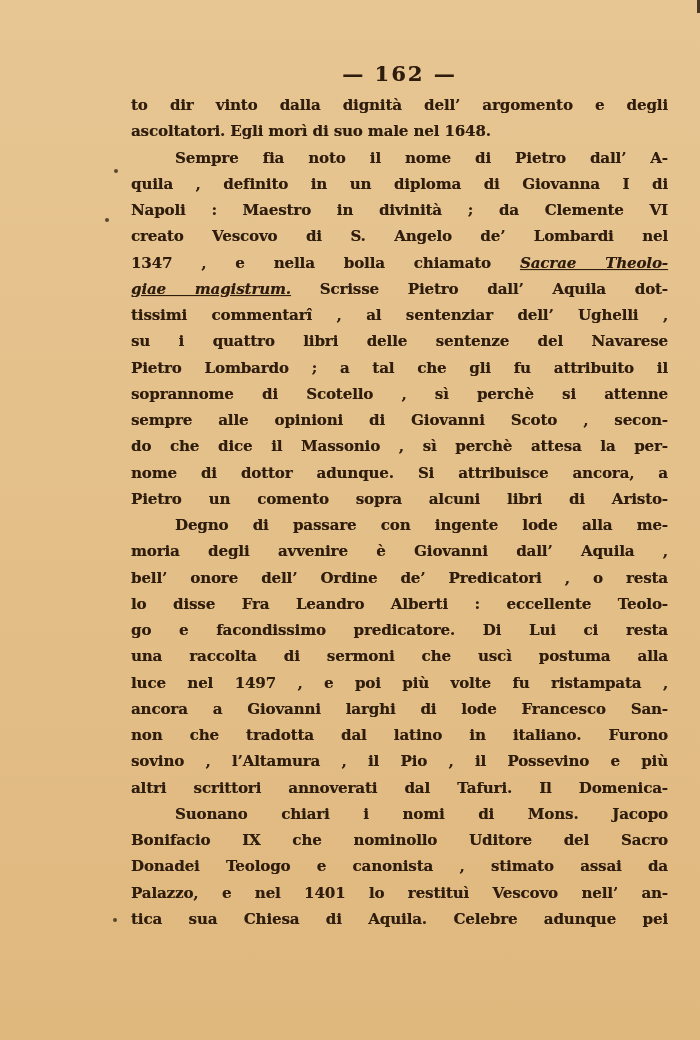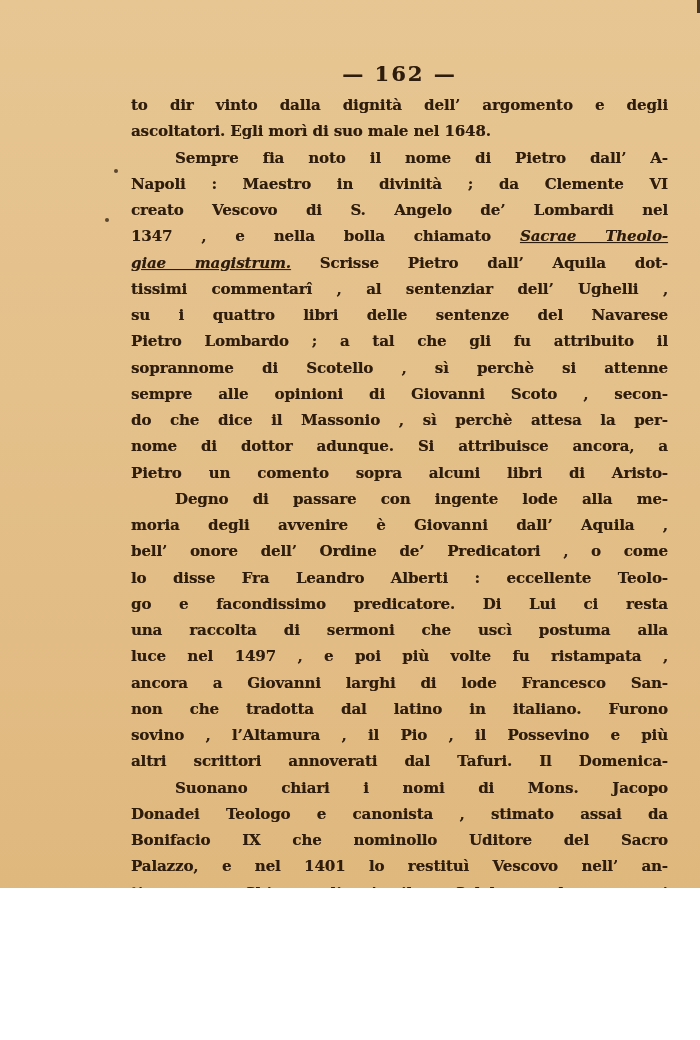--- a/index.html
+++ b/index.html
@@ -1,19 +1,19 @@
 <!DOCTYPE html>
 <html style="--paper-top: #e7c693; --paper-mid: #e4c08a; --paper-bottom: #dfb87e; --ink: #2e1c0d;"><head>
 <meta charset="utf-8">
 <style>
   html, body { margin: 0; padding: 0; }
   .page {
     position: relative;
     width: 700px;
-    height: 888px;
+    height: 1040px;
     overflow: hidden;
     background: linear-gradient(180deg,
       var(--paper-top, #e7c693) 0%,
       var(--paper-mid, #e4c08a) 45%,
       var(--paper-bottom, #dfb87e) 100%);
     color: var(--ink, #2e1c0d);
     font-family: "DejaVu Serif", "Liberation Serif", serif;
     font-weight: 700;
   }
   .page-number {
@@ -61,46 +61,47 @@
 </style>
 </head>
 <body>
 
 <div class="page">
   <div class="page-number">— 162 —</div>
   <div class="text-block">
       <div class="line"><span>to dir vinto dalla dignità dell’ argomento e degli</span></div>
       <div class="line para-end"><span>ascoltatori. Egli morì di suo male nel 1648.</span></div>
       <div class="line indent"><span>Sempre fia noto il nome di Pietro dall’ A-</span></div>
+      <div class="line"><span>quila , definito in un diploma di Giovanna I di</span></div>
       <div class="line"><span>Napoli : Maestro in divinità ; da Clemente VI</span></div>
       <div class="line"><span>creato Vescovo di S. Angelo de’ Lombardi nel</span></div>
       <div class="line"><span>1347 , e nella bolla chiamato </span><span class="it">Sacrae Theolo-</span></div>
       <div class="line"><span class="it">giae magistrum.</span><span> Scrisse Pietro dall’ Aquila dot-</span></div>
       <div class="line"><span>tissimi commentarî , al sentenziar dell’ Ughelli ,</span></div>
       <div class="line"><span>su i quattro libri delle sentenze del Navarese</span></div>
       <div class="line"><span>Pietro Lombardo ; a tal che gli fu attribuito il</span></div>
       <div class="line"><span>soprannome di Scotello , sì perchè si attenne</span></div>
       <div class="line"><span>sempre alle opinioni di Giovanni Scoto , secon-</span></div>
       <div class="line"><span>do che dice il Massonio , sì perchè attesa la per-</span></div>
       <div class="line"><span>nome di dottor adunque. Si attribuisce ancora, a</span></div>
       <div class="line"><span>Pietro un comento sopra alcuni libri di Aristo-</span></div>
       <div class="line indent"><span>Degno di passare con ingente lode alla me-</span></div>
       <div class="line"><span>moria degli avvenire è Giovanni dall’ Aquila ,</span></div>
-      <div class="line"><span>bell’ onore dell’ Ordine de’ Predicatori , o come</span></div>
+      <div class="line"><span>bell’ onore dell’ Ordine de’ Predicatori , o resta</span></div>
       <div class="line"><span>lo disse Fra Leandro Alberti : eccellente Teolo-</span></div>
       <div class="line"><span>go e facondissimo predicatore. Di Lui ci resta</span></div>
       <div class="line"><span>una raccolta di sermoni che uscì postuma alla</span></div>
       <div class="line"><span>luce nel 1497 , e poi più volte fu ristampata ,</span></div>
       <div class="line"><span>ancora a Giovanni larghi di lode Francesco San-</span></div>
       <div class="line"><span>non che tradotta dal latino in italiano. Furono</span></div>
       <div class="line"><span>sovino , l’Altamura , il Pio , il Possevino e più</span></div>
       <div class="line"><span>altri scrittori annoverati dal Tafuri. Il Domenica-</span></div>
       <div class="line indent"><span>Suonano chiari i nomi di Mons. Jacopo</span></div>
+      <div class="line"><span>Bonifacio IX che nominollo Uditore del Sacro</span></div>
       <div class="line"><span>Donadei Teologo e canonista , stimato assai da</span></div>
-      <div class="line"><span>Bonifacio IX che nominollo Uditore del Sacro</span></div>
       <div class="line"><span>Palazzo, e nel 1401 lo restituì Vescovo nell’ an-</span></div>
       <div class="line"><span>tica sua Chiesa di Aquila. Celebre adunque pei</span></div>
     </div>
   <div class="edge-mark"></div>
 <div class="speck" style="left: 114px; top: 169px;"></div>
     <div class="speck" style="left: 105px; top: 218px;"></div>
     <div class="speck" style="left: 113px; top: 918px;"></div>
   </div>
 
 </body></html>

